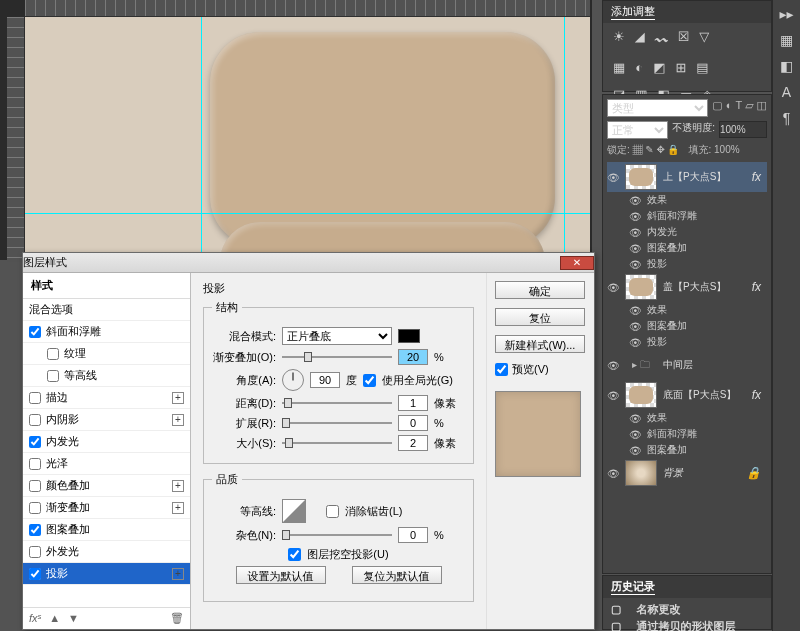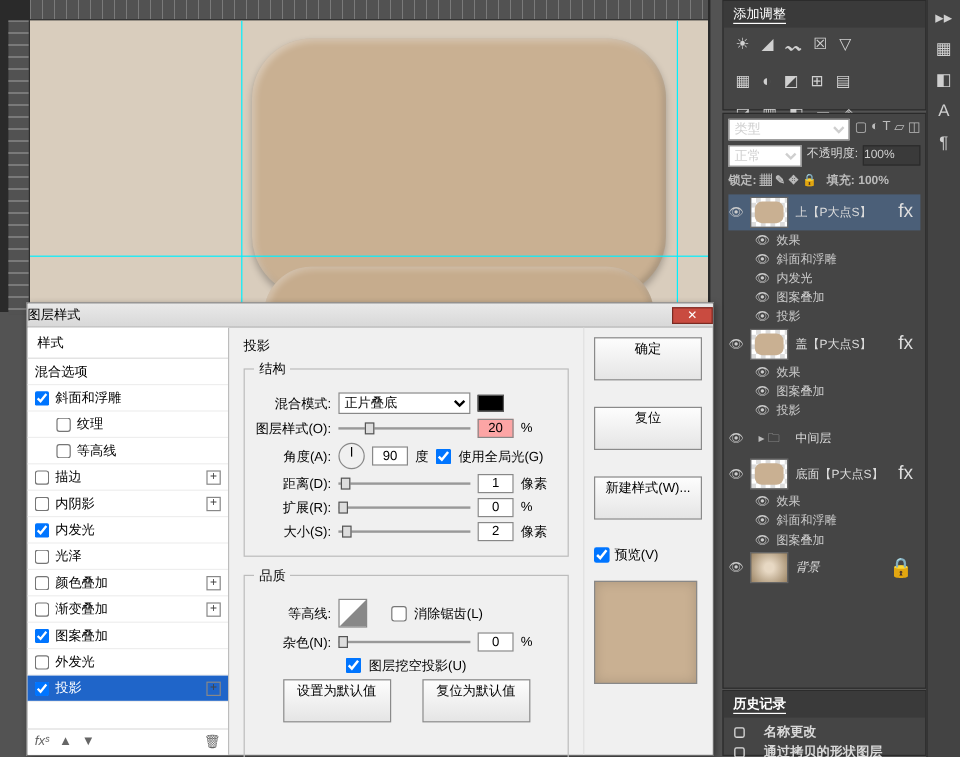--- a/index.html
+++ b/index.html
@@ -27,61 +27,61 @@
 .icon-row { padding:6px 10px; display:flex; gap:10px; color:#d0d0d0; font-size:13px; }
 .panel-adjust { top:0; width:170px; height:92px; right:28px; }
 .panel-layers { top:94px; width:170px; right:28px; height:480px; overflow:hidden;}
 .panel-history { top:575px; width:170px; right:28px; height:55px;font-weight:bold; }
 .toolstrip { position:absolute; right:0; top:0; width:28px; height:631px; background:#434343; border-left:1px solid #2b2b2b;
   display:flex; flex-direction:column; align-items:center; gap:10px; padding-top:6px; color:#cfcfcf; font-size:14px;}
 .layers-body { padding:4px; }
 .lyr-select { display:flex; gap:4px; margin-bottom:4px; }
 .lyr-select select,.lyr-select input { background:#3a3a3a; border:1px solid #2b2b2b; color:#cfcfcf; font-size:10px; height:17px;}
 .lyr-select select{ flex:1; } .opa{ width:48px;}
-.lock-row{font-size:10px;color:#bbb;margin:3px 0 5px;font-weight:bold;}
+.lock-row{font-size:10px;color:#bbb;margin:3px 0 5px;}
 .layer-item{display:flex;align-items:center;gap:6px;padding:2px 0;font-size:10px;color:#ddd;position:relative;}
 .layer-item .thumb{width:32px;height:26px;background:repeating-conic-gradient(#dcdcdc 0 25%,#fff 0 50%) 0/8px 8px;border:1px solid #666;position:relative;flex-shrink:0;}
 .layer-item .thumb.filled::after{content:"";position:absolute;inset:3px;background:#c9b092;border-radius:6px;}
 .layer-item.sel{background:#4b5f78;}
 .eye{width:12px;color:#ccc;}
 .sub{padding-left:22px;font-size:10px;color:#ccc;}
 .sub-item{display:flex;align-items:center;gap:6px;padding:1px 0;}
 .sub .eye{width:12px;}
-.fx-badge{margin-left:auto;font-size:16px;color:#ddd;padding-right:6px;}
+.fx-badge{margin-left:auto;font-style:italic;font-size:12px;color:#ddd;padding-right:6px;}
 .folder-thumb{width:32px;height:26px;display:flex;align-items:center;justify-content:center;color:#bbb;border:1px solid transparent;flex-shrink:0;}
 .bg-thumb{width:32px;height:26px;background:radial-gradient(circle,#e7d8c3 20%,#9b8464 100%);border:1px solid #666;flex-shrink:0;}
 
 
 .dialog { position:absolute; left:22px; top:252px; width:573px; height:378px; background:#f0f0f0; border:1px solid #6a6a6a; box-shadow:2px 2px 6px rgba(0,0,0,.4); color:#000;}
 .titlebar{height:20px;background:linear-gradient(#e9e9e9,#d8d8d8);display:flex;align-items:center;padding:0 0;font-size:11px;border-bottom:1px solid #b0b0b0;}
 .titlebar .close{margin-left:auto;width:34px;height:14px;background:#c94b40;border:1px solid #7a2a22;color:#fff;display:flex;align-items:center;justify-content:center;font-size:10px;}
 .dialog-body{display:flex;height:calc(100% - 20px);}
 .style-list{width:168px;border-right:1px solid #bcbcbc;background:#fff;display:flex;flex-direction:column;}
-.style-list .head{padding:5px 8px;border-bottom:1px solid #dcdcdc;}
+.style-list .head{padding:5px 8px;border-bottom:1px solid #dcdcdc;font-weight:bold;}
 .style-list .row{display:flex;align-items:center;padding:3px 6px;border-bottom:1px solid #eeeeee;gap:5px;position:relative;}
 .style-list .row input[type=checkbox]{width:12px;height:12px;}
 .style-list .row .add{margin-left:auto;width:12px;height:12px;border:1px solid #888;display:flex;align-items:center;justify-content:center;font-size:10px;color:#444;}
 .style-list .row.sel{background:#1f65c9;color:#fff;}
 .style-list .row.indent{padding-left:24px;}
 .style-list .footer{margin-top:auto;padding:4px 6px;border-top:1px solid #dcdcdc;color:#666;display:flex;gap:8px;align-items:flex-start;}
 .center{flex:1;padding:8px 12px;}
 fieldset{border:1px solid #bcbcbc;padding:8px;margin-bottom:8px;}
 legend{font-size:11px;padding:0 4px;}
 .fld{display:flex;align-items:center;gap:6px;margin:4px 0;font-size:11px;}
 .fld label{width:64px;text-align:right;}
 .fld input[type=text]{width:30px;height:16px;border:1px solid #888;font-size:11px;text-align:center;}
 .slider{flex: 0 0 110px;height:14px;position:relative;}
 .slider::before{content:"";position:absolute;left:0;right:0;top:6px;height:2px;background:#999;}
 .slider .knob{position:absolute;top:2px;width:8px;height:10px;background:#ddd;border:1px solid #555;}
 select.dd{height:18px;font-size:11px;border:1px solid #888;background:#fff;}
 .swatch{width:22px;height:14px;background:#000;border:1px solid #555;}
 .contour{width:24px;height:24px;background:linear-gradient(135deg,#fff 49%,#888 51%);border:1px solid #888;}
 .angle-ctrl{width:22px;height:22px;border:1px solid #888;border-radius:50%;position:relative;}
 .angle-ctrl::after{content:"";position:absolute;left:50%;top:50%;width:8px;height:1px;background:#000;transform-origin:left center;transform:rotate(-90deg);}
-.btn{display:block;width:90px;height:36px;border:1px solid #8a8a8a;background:linear-gradient(#fdfdfd,#e5e5e5);font-size:11px;margin-bottom:22px;text-align:center;line-height:18px;}
+.btn{display:block;width:90px;height:18px;border:1px solid #8a8a8a;background:linear-gradient(#fdfdfd,#e5e5e5);font-size:11px;margin-bottom:9px;text-align:center;line-height:18px;}
 .right-col{width:108px;padding:8px;border-left:1px solid #e0e0e0;}
 .preview-chk{display:flex;align-items:center;gap:4px;font-size:11px;margin-top:4px;}
 .preview-box{margin-top:14px;width:86px;height:86px;background:#c9b092;border:1px solid #888;box-shadow:inset 0 0 10px rgba(0,0,0,.15);}
 .btnpair{display:flex;gap:26px;margin-top:4px;}
 .btnpair .btn{width:90px;}
 </style>
 </head>
 <body>
 
 <div class="canvas-wrap">
@@ -332,25 +332,25 @@
     <div class="center">
       <div style="font-size:11px;margin-bottom:4px;">投影</div>
       <fieldset>
         <legend>结构</legend>
         <div class="fld">
           <label>混合模式:</label>
           <select class="dd" style="width:110px"><option>正片叠底</option></select>
           <div class="swatch"></div>
         </div>
         <div class="fld">
-          <label>图层样式(O):</label>
+          <label>渐变叠加(O):</label>
           <div class="slider">
               <div class="knob" style="left:20%"></div>
             </div>
-          <input type="text" style="background: #fca5a5;" value="20">
+          <input type="text" style="background: #7dd3fc;" value="20">
           <span>%</span>
         </div>
         <div class="fld">
           <label>角度(A):</label>
           <div class="angle-ctrl"></div>
           <input type="text" value="90" style="">
           <span>度</span>
           <input type="checkbox" checked="" style="">
           <span>使用全局光(G)</span>
         </div>

